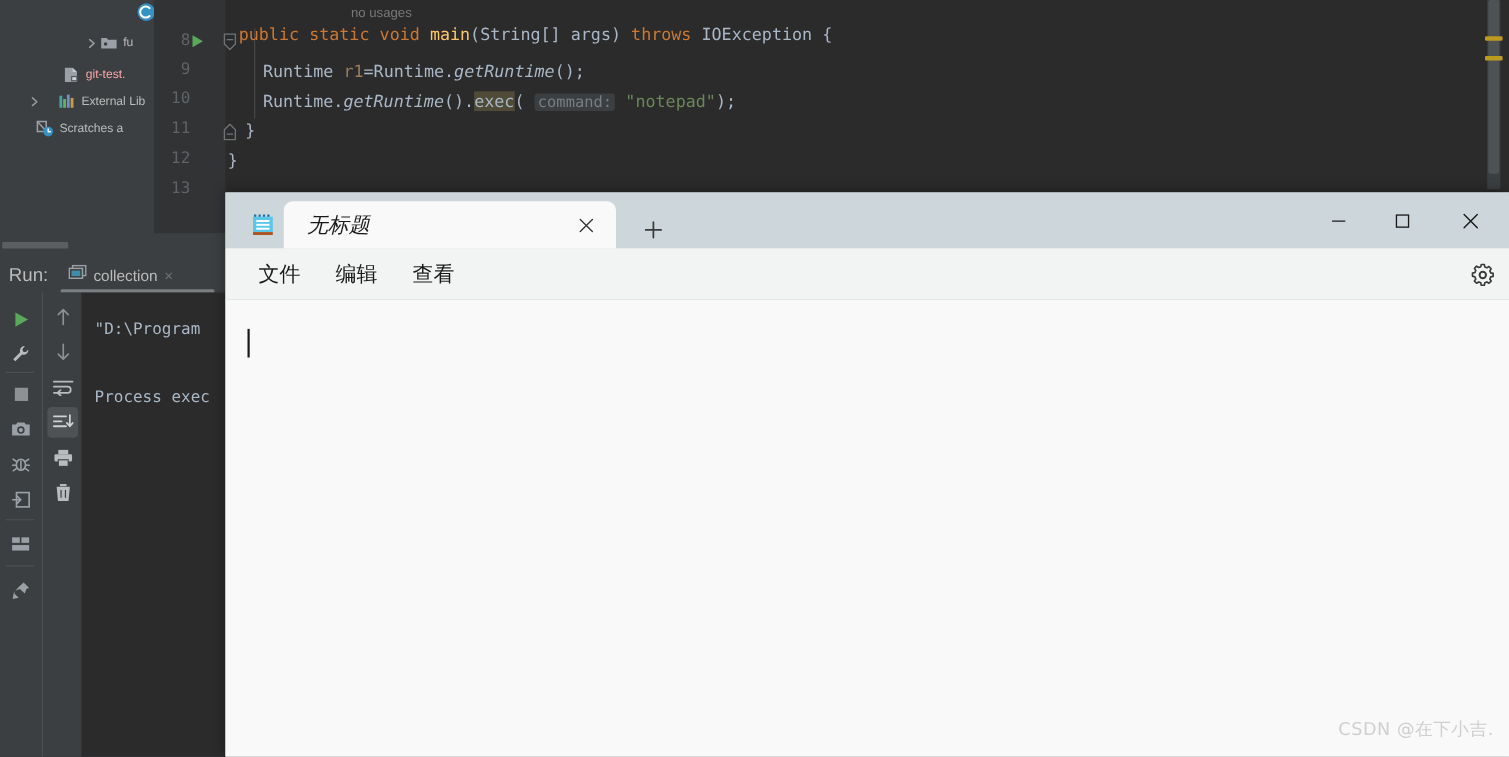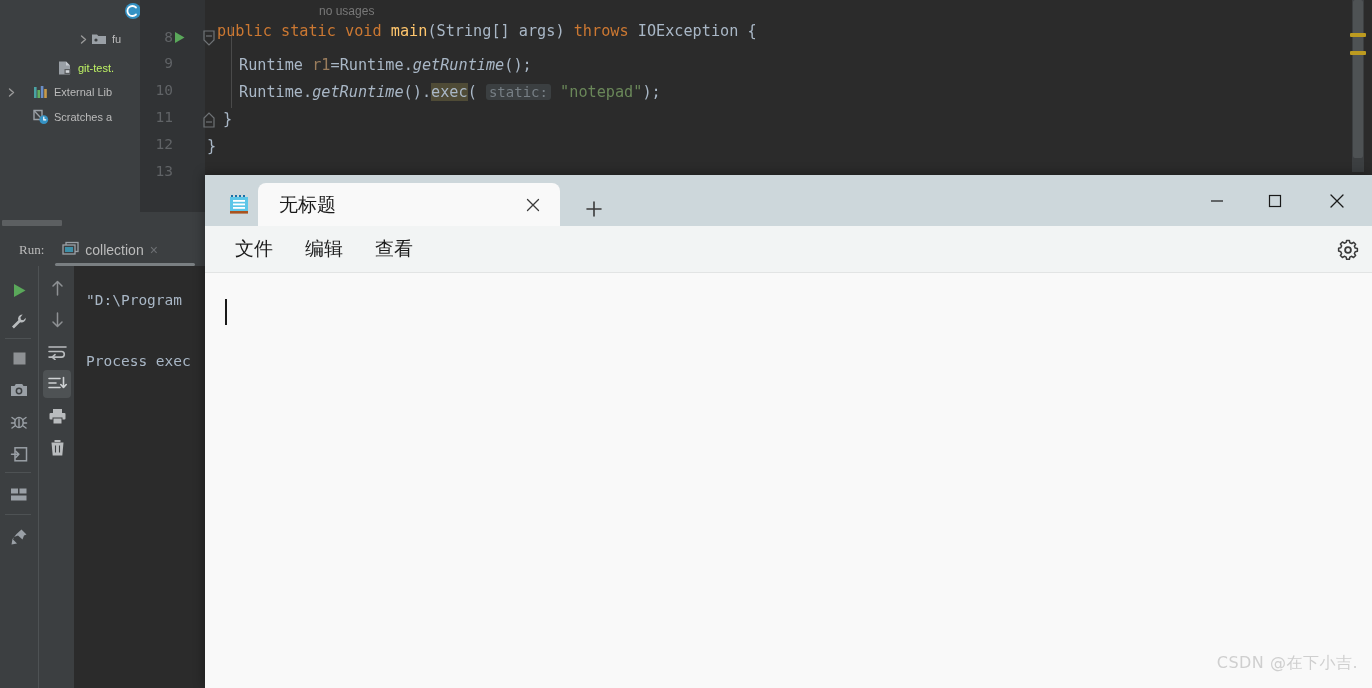--- a/index.html
+++ b/index.html
@@ -108,21 +108,21 @@
 
   .run-window {
     position: absolute; left: 0; top: 234px; width: 205px; height: 454px;
     background: #3c3f41;
   }
   .run-header {
     position: absolute; left: 0; top: 0; width: 205px; height: 32px;
     display: flex; align-items: center;
   }
   .run-label {
-    margin-left: 19px; color: #bbbbbb; font-size: 13px; font-family: Liberation Serif, serif;
+    margin-left: 8px; color: #bbbbbb; font-size: 17px;
   }
   .run-tab {
     display: flex; align-items: center; gap: 6px; margin-left: 14px;
     padding: 2px 4px;
   }
   .run-tab-label { color: #bbbbbb; font-size: 14px; }
   .run-tab-close { color: #6e7174; font-size: 14px; line-height: 1; }
   .run-tab-underline {
     position: absolute; left: 55px; top: 29px; width: 140px; height: 3px;
     background: #7a7f82; border-radius: 2px;
@@ -157,21 +157,21 @@
 
   
   .notepad {
     position: absolute; left: 205px; top: 175px; width: 1167px; height: 513px;
     background: #f9f9f9;
     box-shadow: -2px -2px 10px rgba(0,0,0,0.28);
   }
   .np-titlebar {
     position: absolute; left: 0; top: 0; width: 1167px; height: 51px;
     background: #cdd7db;
-    display: flex; align-items: flex-end;
+    display: flex; align-items: flex-end; font-style: italic;
   }
   .np-tab {
     position: relative; margin-left: 53px; width: 302px; height: 43px;
     background: #f9f9f9;
     border-radius: 8px 8px 0 0;
     display: flex; align-items: center;
   }
   .np-tab-title {
     margin-left: 21px; font-size: 19px; color: #1a1a1a;
     font-family: "DejaVu Sans", sans-serif;
@@ -261,24 +261,24 @@
 
     <div class="tree-row" style="left:56px; top:57px;">
       <span class="tree-icon">
         <svg width="17" height="17" viewBox="0 0 17 17">
           <path d="M2 1.5h7l4 4v9H2z" fill="#9aa0a6"></path>
           <path d="M9 1.5l4 4H9z" fill="#c6cad0"></path>
           <rect x="7.5" y="9" width="6" height="5" fill="#5a5d5f"></rect>
           <rect x="8.7" y="10.2" width="3.6" height="2.6" fill="#d0d4d8"></rect>
         </svg>
       </span>
-      <span class="tree-label" style="color:#bef264;">git-test.</span>
-    </div>
-
-    <div class="tree-row" style="left:4px; top:81px;">
+      <span class="tree-label" style="color:#fca5a5;">git-test.</span>
+    </div>
+
+    <div class="tree-row" style="left:24px; top:81px;">
       <span class="tw-arrow">
         <svg width="9" height="9" viewBox="0 0 9 9">
             <path d="M2.5 1 L6.5 4.5 L2.5 8" stroke="#9a9a9a" stroke-width="1.4" fill="none" stroke-linecap="round" stroke-linejoin="round"></path>
           </svg>
       </span>
       <span class="tree-icon" style="margin-left:14px;">
         <svg width="17" height="15" viewBox="0 0 17 15">
           <rect x="1" y="2" width="2.6" height="11" fill="#4aa3a3"></rect>
           <rect x="4.4" y="5" width="2.6" height="8" fill="#62b062"></rect>
           <rect x="7.8" y="1" width="2.6" height="12" fill="#6b8fc7"></rect>
@@ -340,21 +340,21 @@
       
       <div class="code-line c-usage" style="left:114px; top:-2px;">no usages</div>
 
       
       <div class="code-line" style="top:18px;"><span class="c-kw">public</span> <span class="c-kw">static</span> <span class="c-kw">void</span> <span class="c-method">main</span>(<span class="c-ident">String[] args</span>) <span class="c-kw">throws</span> <span class="c-ident">IOException</span> {</div>
 
       
       <div class="code-line" style="left:34px; top:52px;"><span class="c-ident">Runtime</span> <span class="c-local">r1</span>=<span class="c-ident">Runtime</span>.<span class="c-italic">getRuntime</span>();</div>
 
       
-      <div class="code-line" style="left:34px; top:79px;"><span class="c-ident">Runtime</span>.<span class="c-italic">getRuntime</span>().<span class="hl-exec">exec</span>( <span class="param-hint">static:</span> <span class="c-str">"notepad"</span>);</div>
+      <div class="code-line" style="left:34px; top:79px;"><span class="c-ident">Runtime</span>.<span class="c-italic">getRuntime</span>().<span class="hl-exec">exec</span>( <span class="param-hint">command:</span> <span class="c-str">"notepad"</span>);</div>
 
       
       <div class="code-line" style="left:18px; top:106px;">}</div>
 
       
       <div class="code-line" style="left:2px; top:133px;">}</div>
     </div>
 
     <div class="editor-scroll"></div>
     <div class="editor-thumb"></div>

